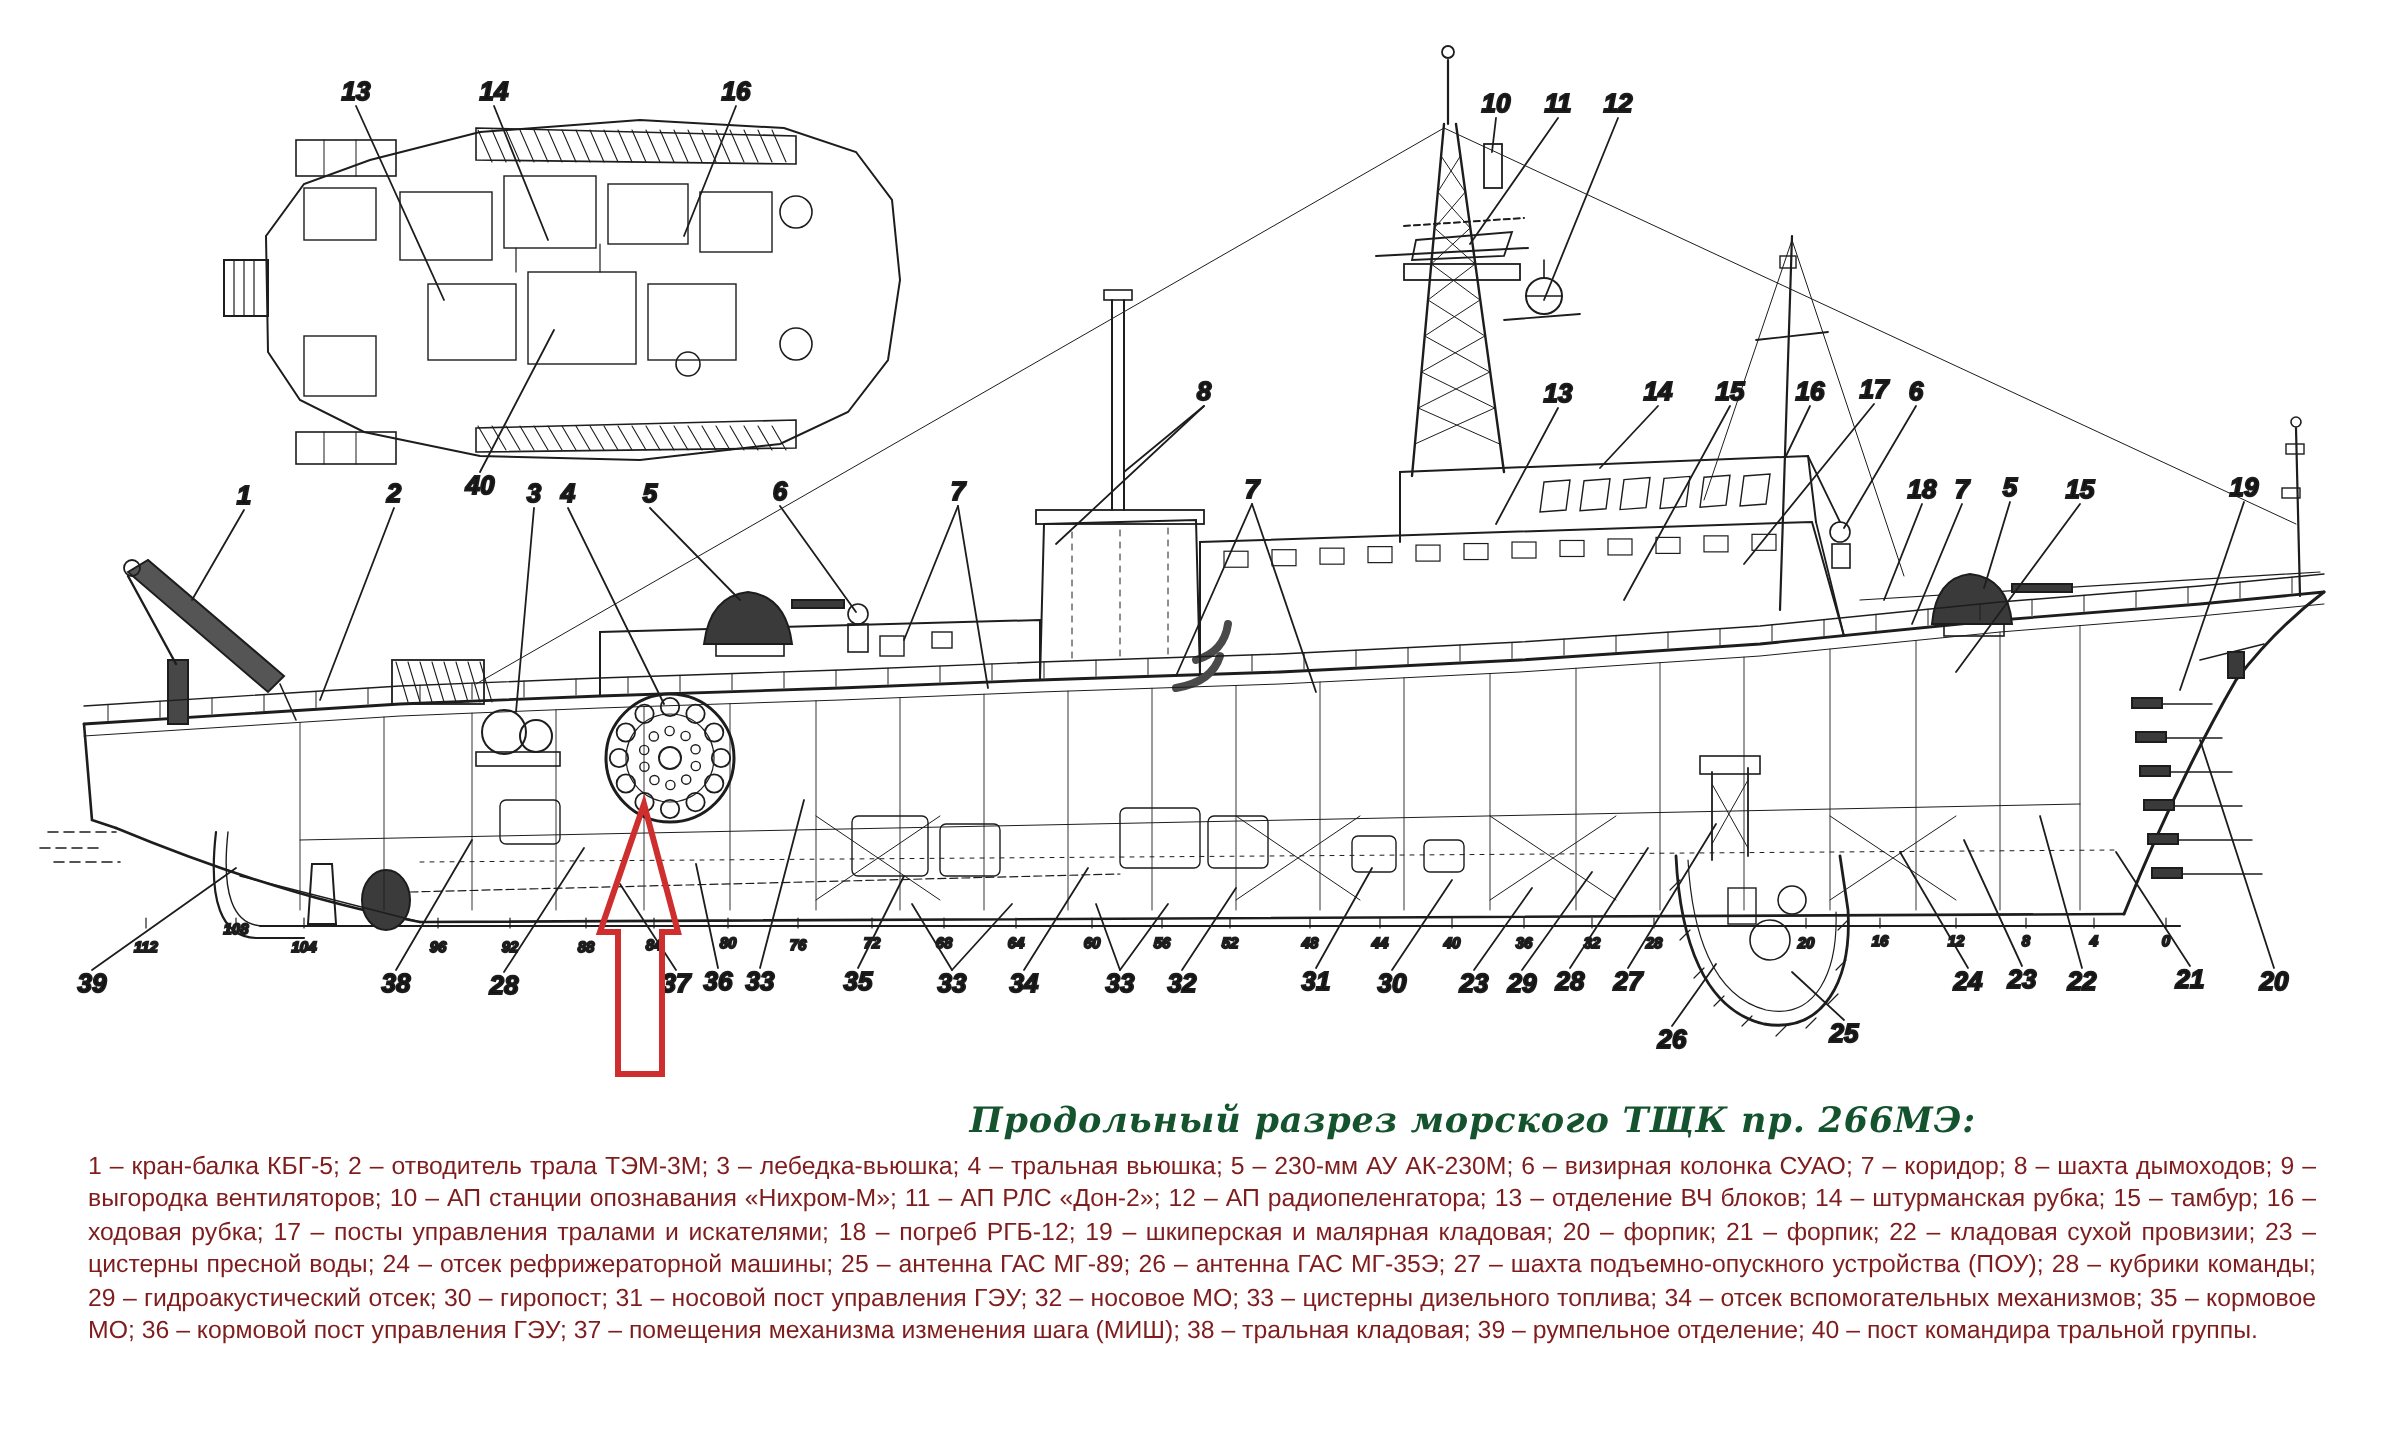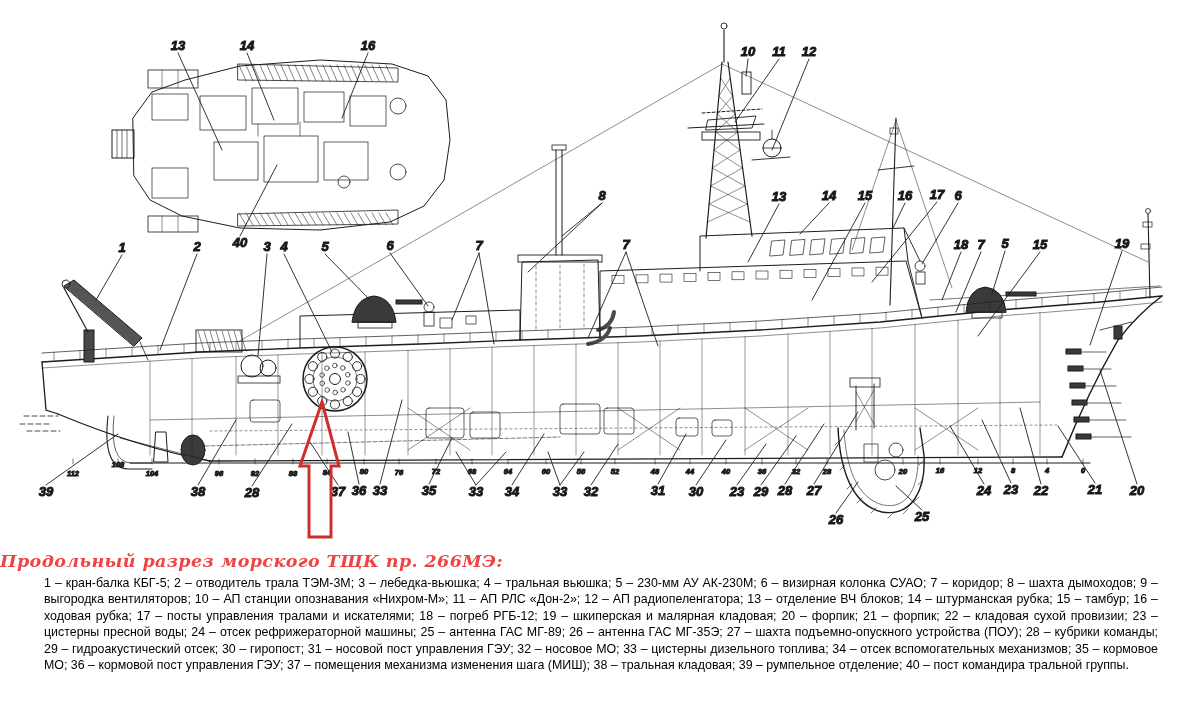--- a/index.html
+++ b/index.html
@@ -1,23 +1,23 @@
 <!DOCTYPE html>
 <html><head>
 <meta charset="utf-8">
 <style>
   html,body{margin:0;padding:0;background:#fff;}
   .stage{position:relative;width:1200px;height:723px;background:#fff;overflow:hidden;
          font-family:"Liberation Sans",sans-serif;color:#111;}
   svg{position:absolute;left:0;top:0;}
-  .title{position:absolute;left:0;top:551px;width:988px;text-align:left;
+  .title{position:absolute;left:0;top:551px;width:988px;text-align:right;
          font-family:"DejaVu Serif",serif;font-style:italic;font-weight:700;
-         font-size:17.5px;letter-spacing:.4px;color:#ef4444;}
+         font-size:17.5px;letter-spacing:.4px;color:#14532d;}
   .legend{position:absolute;left:44px;top:575px;width:1114px;margin:0;
-          font-size:12.4px;line-height:16.4px;color:#000000;text-align:justify;}
+          font-size:12.4px;line-height:16.4px;color:#7f1d1d;text-align:justify;}
   .callout{font-family:"Liberation Sans",sans-serif;font-weight:700;font-style:italic;}
 </style>
 </head>
 <body>
 
 <div class="stage">
 <svg id="art" width="1200" height="723" viewBox="0 0 1200 723">
   <g stroke="#1d1d1d" fill="none" stroke-width="1" stroke-linecap="round">
 
     <g id="plan">

